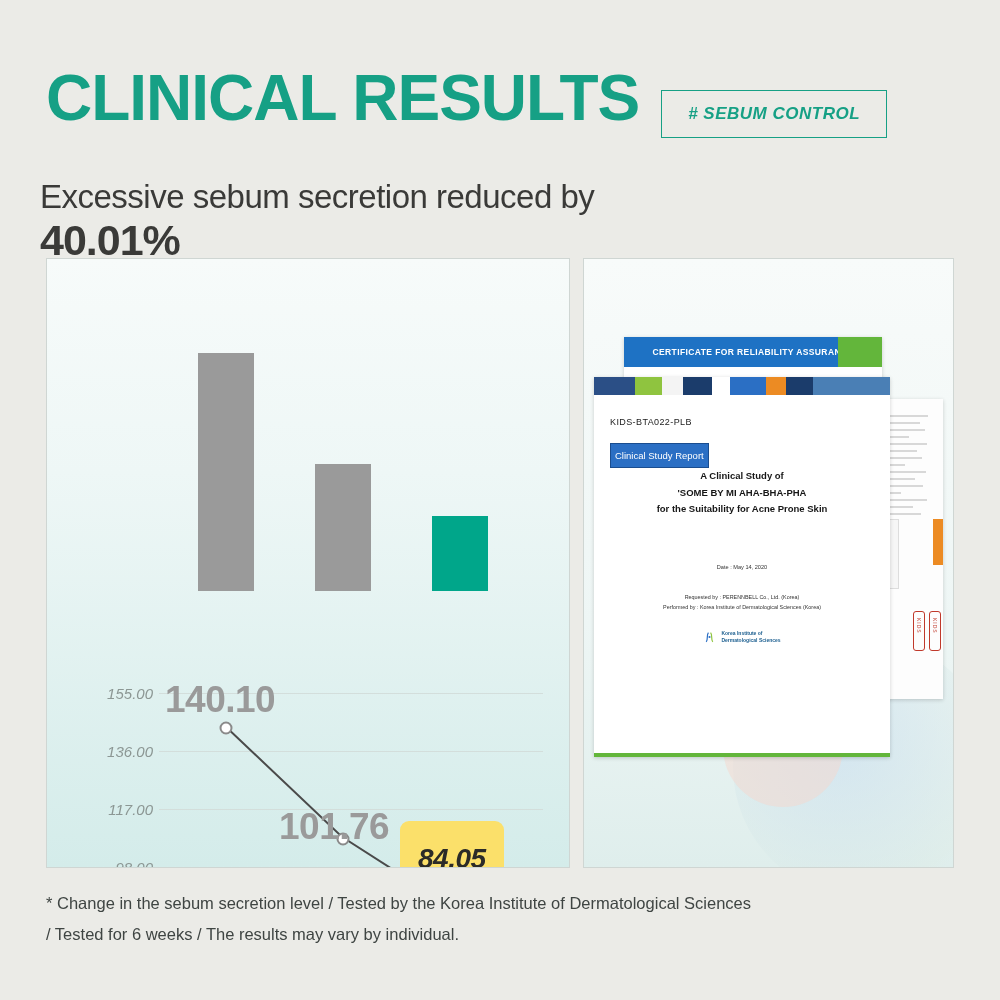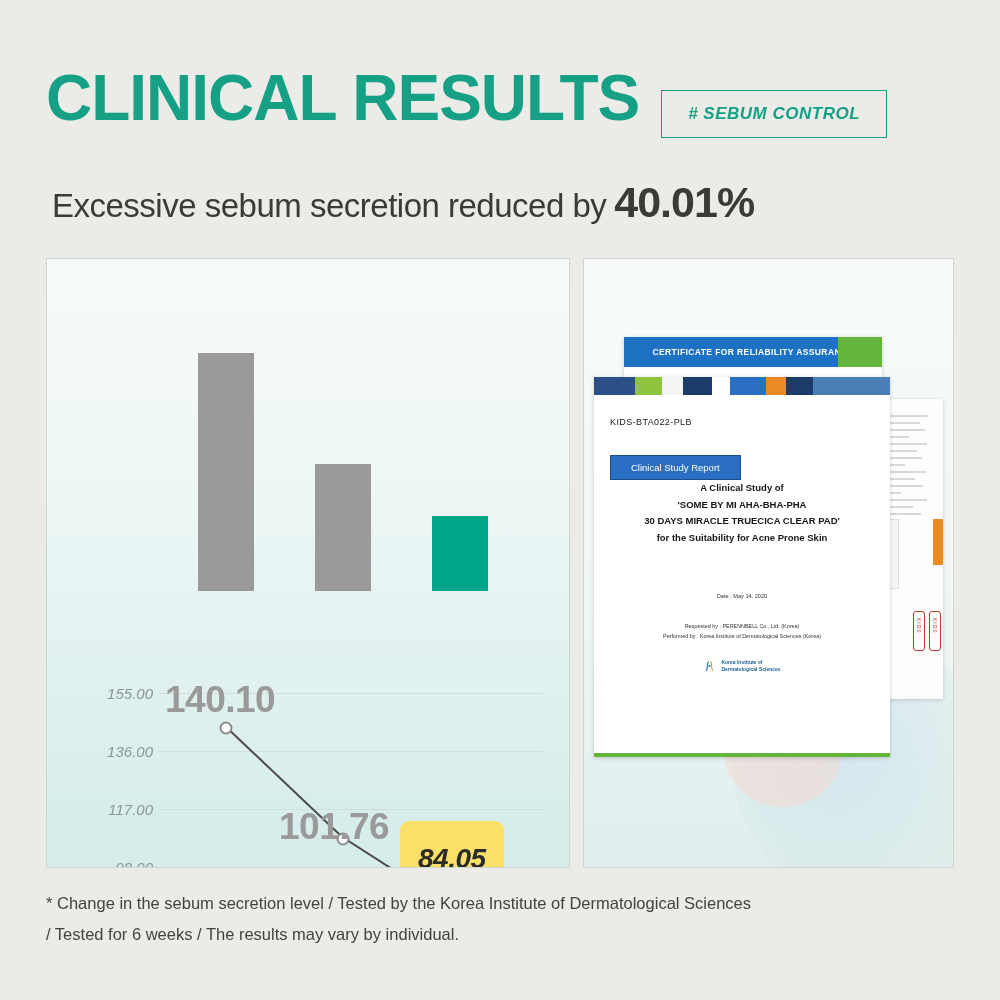--- a/index.html
+++ b/index.html
@@ -39,25 +39,26 @@
     font-size: 17px;
     font-style: italic;
     font-weight: bold;
     letter-spacing: 0.5px;
     white-space: nowrap;
   }
 
   
   .subtitle {
     position: absolute;
-    left: 52px; top: 178px;
+    left: 32px; top: 178px;
     width: 908px;
     display: flex;
     align-items: baseline;
     color: #3a3a38;
+    flex-direction: column;
   }
   .subtitle-text {
     font-size: 33px;
     letter-spacing: -0.5px;
     font-weight: 300;
   }
   .subtitle-highlight {
     font-size: 43px;
     font-weight: bold;
     margin-left: 8px;
@@ -175,23 +176,23 @@
   }
   .doc-report {
     left: 10px; top: 118px;
     width: 296px; height: 380px;
   }
   .rep-stripes { display: flex; height: 18px; }
   .rep-body { padding: 22px 16px 10px; text-align: center; }
   .rep-code { font-size: 9px; color: #222; text-align: left; letter-spacing: .4px; }
   .rep-tag {
     display: inline-block;
-    margin: 28px 0 0 0;
+    margin: 16px 0 0 0;
     background: #2b6fc4; color: #fff;
-    font-size: 9.5px; padding: 6px 20px;
+    font-size: 9.5px; padding: 6px 4px;
     border: 1px solid #1a4d8f;
     float: left;
   }
   .rep-title {
     clear: both;
     margin-top: 28px;
     font-size: 9.5px; font-weight: bold; color: #161616;
     line-height: 1.75;
   }
   .rep-date { margin-top: 46px; font-size: 5.6px; color: #333; }
@@ -353,21 +354,20 @@
         <div style="flex:0 0 7%;background:#ec8b23"></div>
         <div style="flex:0 0 9%;background:#1b3c6b"></div>
         <div style="flex:1;background:#4a7fb5"></div>
       </div>
       <div class="rep-body">
         <div class="rep-code">KIDS-BTA022-PLB</div>
         <div class="rep-tag">Clinical Study Report</div>
         <div class="rep-title">
           <div>A Clinical Study of</div>
           <div>'SOME BY MI AHA-BHA-PHA</div>
-          <div>30 DAYS MIRACLE TRUECICA CLEAR PAD'</div>
           <div>for the Suitability for Acne Prone Skin</div>
         </div>
         <div class="rep-date">Date : May 14, 2020</div>
         <div class="rep-req">
           <div>Requested by : PERENNBELL Co., Ltd. (Korea)</div>
           <div>Performed by : Korea Institute of Dermatological Sciences (Korea)</div>
         </div>
         <div class="rep-logo">
           <svg class="rep-logo-mark" viewBox="0 0 24 24">
             <path d="M6 20 C10 14 6 8 10 3" stroke="#2b6fc4" stroke-width="2.2" fill="none"></path>

